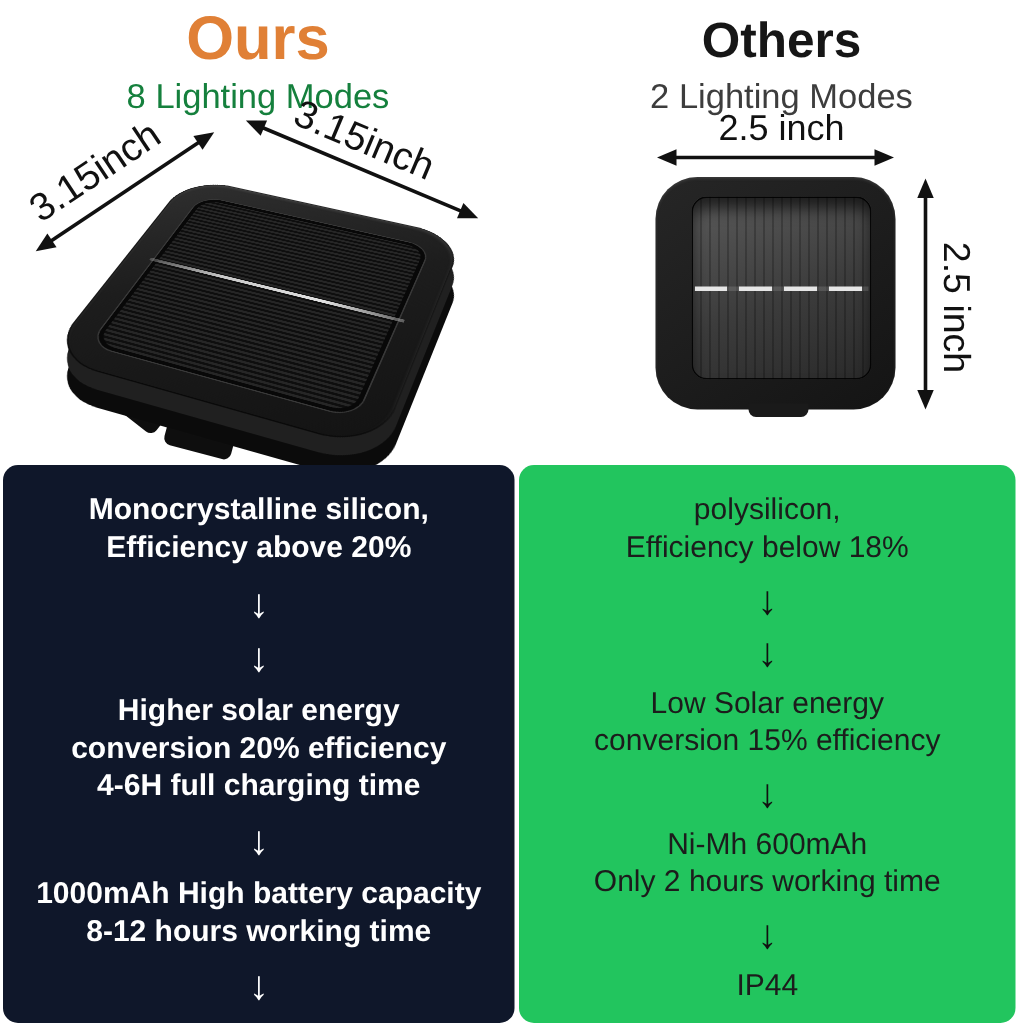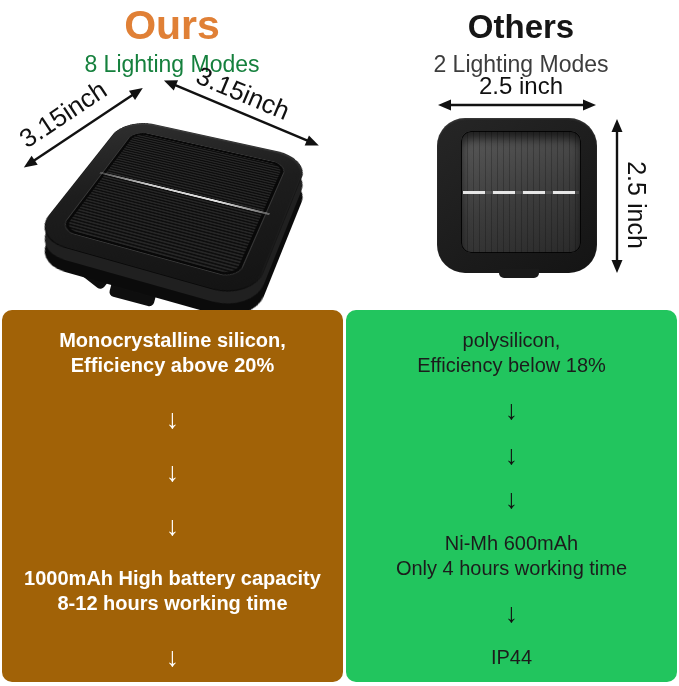--- a/index.html
+++ b/index.html
@@ -75,21 +75,21 @@
   .dimB{left:173px;top:79px;width:140px;font-size:26px;transform:rotate(22.8deg);}
   .dimH{left:441px;top:72px;width:160px;font-size:24px;}
   .dimV{left:567px;top:191px;width:140px;font-size:25px;transform:rotate(90deg);}
 
   
   .col{
     position:absolute;top:310px;height:372px;border-radius:10px;box-sizing:border-box;
     display:flex;flex-direction:column;justify-content:space-between;align-items:center;
     text-align:center;padding:18px 6px 12px;
   }
-  .col-ours{left:2px;width:341px;background:#a16207;color:#ffffff;}
+  .col-ours{left:2px;width:341px;background:#0f172a;color:#ffffff;}
   .col-others{left:346px;width:331px;background:#22c55e;color:#1c1c1c;}
   .step{font-size:20px;line-height:1.25;white-space:pre-line;}
   .col-ours .step{font-weight:bold;}
   .darr{font-size:27px;font-weight:bold;line-height:26px;}
   .col-ours .darr{color:#ffffff;}
   .col-others .darr{color:#111111;}
 </style>
 </head>
 <body>
 
@@ -146,31 +146,36 @@
     <polygon points="8,155 2.5,142 13.5,142"></polygon>
     <line x1="8" y1="12" x2="8" y2="144"></line>
   </svg>
   <div class="dim-label dimV">2.5 inch</div>
 
   <div class="col col-ours">
     <div class="step">Monocrystalline silicon,
 Efficiency above 20%</div>
     <div class="darr">↓</div>
     <div class="darr">↓</div>
+    <div class="step">Higher solar energy
+conversion 20% efficiency
+4-6H full charging time</div>
     <div class="darr">↓</div>
     <div class="step">1000mAh High battery capacity
 8-12 hours working time</div>
     <div class="darr">↓</div>
   </div>
 
   <div class="col col-others">
     <div class="step">polysilicon,
 Efficiency below 18%</div>
     <div class="darr">↓</div>
     <div class="darr">↓</div>
+    <div class="step">Low Solar energy
+conversion 15% efficiency</div>
     <div class="darr">↓</div>
     <div class="step">Ni-Mh 600mAh
-Only 4 hours working time</div>
+Only 2 hours working time</div>
     <div class="darr">↓</div>
     <div class="step">IP44</div>
   </div>
 
 </div>
 
 </body></html>

